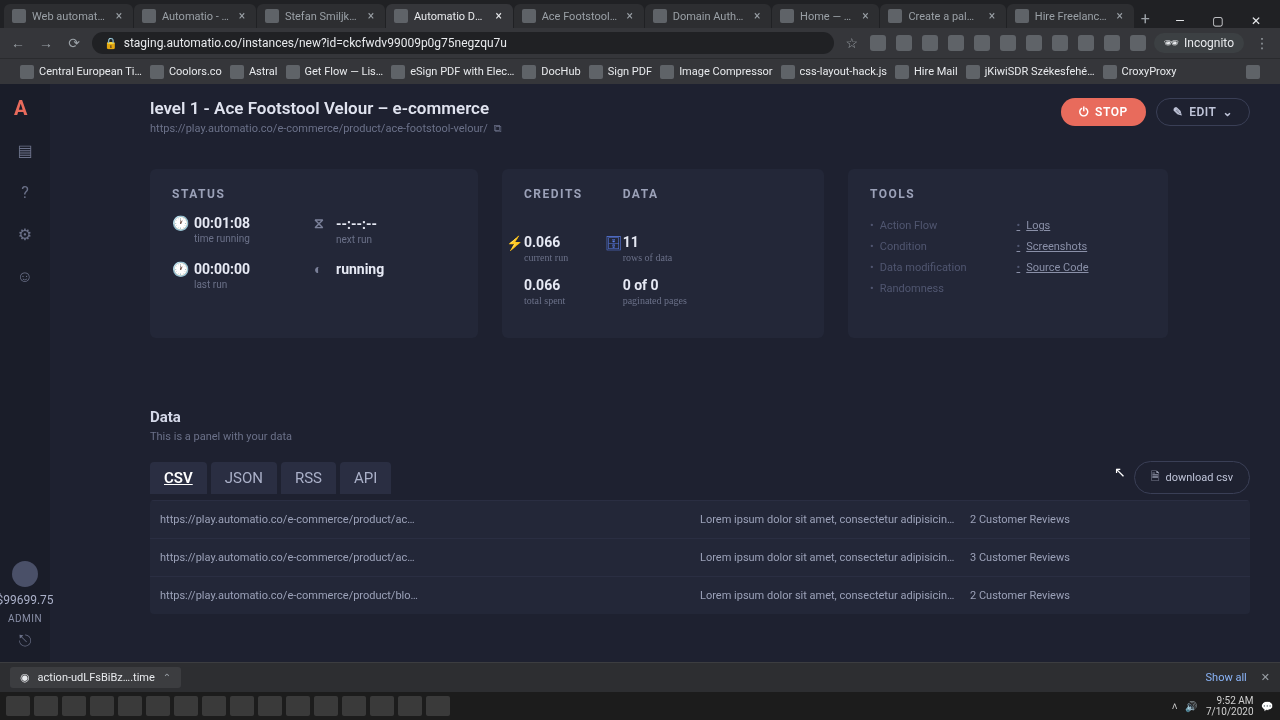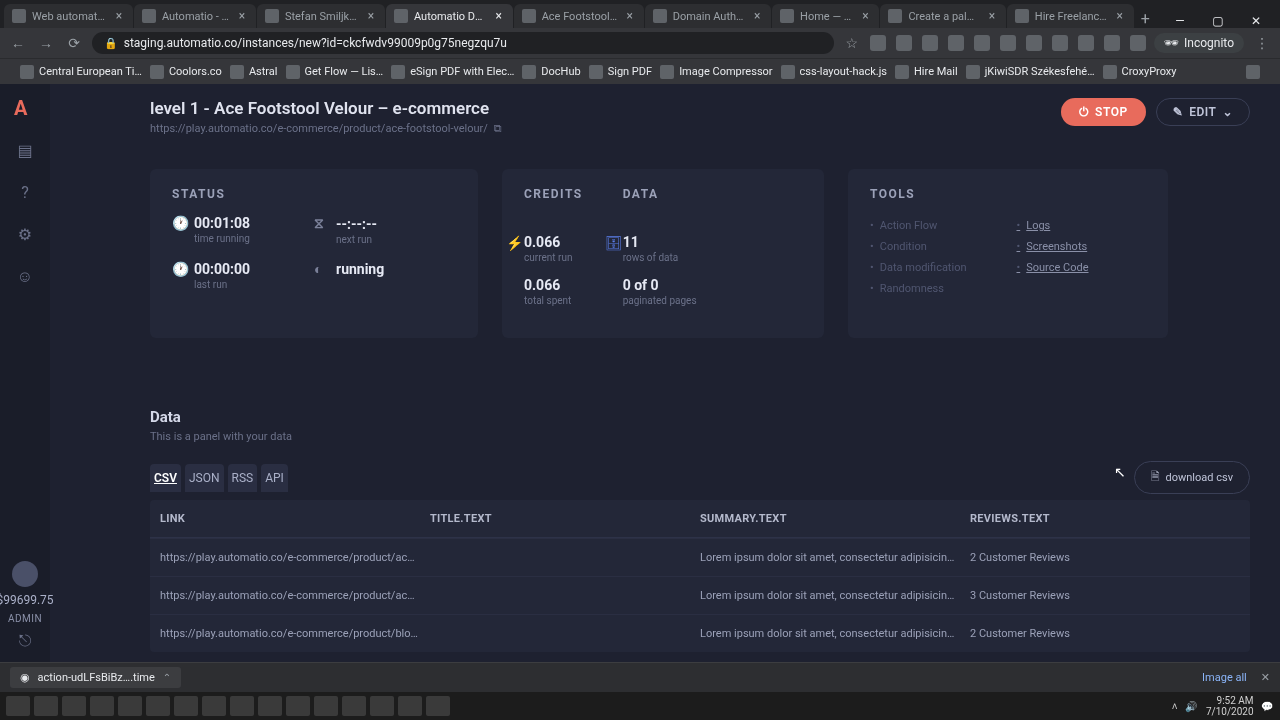--- a/index.html
+++ b/index.html
@@ -57,36 +57,36 @@
 .card.credits-data { width: 322px; display: flex; gap: 40px; }
 .card.tools { width: 320px; display: flex; gap: 50px; }
 
 .status-grid { display: grid; grid-template-columns: 1fr 1fr; row-gap: 16px; }
 .stat-item .stat-val { font-size: 14px; font-weight: 700; color: #e6e9f4; display: flex; align-items: center; gap: 8px; }
 .stat-item .stat-label { font-size: 10px; color: #6b7189; margin-top: 2px; margin-left: 22px; }
 .stat-item .sico { width: 14px; display: inline-block; color: #7a8099; }
 .running { color: #4caf9e; }
 
 .cd-col .cd-val { font-size: 14px; font-weight: 700; color: #e6e9f4; }
-.cd-col .cd-label { font-size: 10px; color: #6b7189; margin-top: 2px; margin-bottom: 14px; }
+.cd-col .cd-label { font-size: 10px; color: #6b7189; margin-top: 2px; margin-bottom: 14px; font-family: Liberation Serif, serif; }
 .cd-col .cd-icon { color: #e86b5c; font-size: 14px; margin-right: 6px; }
 .cd-col .cd-icon.db { color: #5a7de8; }
 
 .tools-list { list-style: none; }
 .tools-list li { font-size: 11px; color: #505670; padding: 4px 0; display: flex; align-items: center; gap: 6px; }
 .tools-list li.link { color: #8a90a8; text-decoration: underline; cursor: pointer; }
 .tools-list li::before { content: "•"; color: #505670; }
 
 .data-section { margin-top: 70px; }
 .data-section .ds-title { font-size: 15px; font-weight: 700; color: #d4d8e8; }
 .data-section .ds-sub { font-size: 11px; color: #6b7189; margin-top: 4px; }
 
 .data-toolbar { display: flex; align-items: center; margin-top: 18px; }
 .tabs { display: flex; gap: 4px; }
-.fmt-tab { background: #2a2e42; color: #aab0c8; font-size: 12px; padding: 7px 4px; border-radius: 4px 4px 0 0; cursor: pointer; }
+.fmt-tab { background: #2a2e42; color: #aab0c8; font-size: 15px; padding: 7px 14px; border-radius: 4px 4px 0 0; cursor: pointer; }
 .fmt-tab.active { color: #fff; text-decoration: underline; font-weight: 600; }
 .btn-download { margin-left: auto; background: transparent; color: #bfc4d8; border: 1px solid #3a3f56; border-radius: 18px; padding: 6px 16px; font-size: 11px; cursor: pointer; display: flex; align-items: center; gap: 6px; }
 
 .data-table { margin-top: 6px; background: #232738; border-radius: 4px; overflow: hidden; }
 .data-table .thead, .data-table .trow { display: grid; grid-template-columns: 270px 270px 270px 200px; padding: 12px 10px; font-size: 11px; }
 .data-table .thead { color: #b4b9cc; font-weight: 700; letter-spacing: 0.3px; border-bottom: 1px solid #2d3248; }
 .data-table .trow { color: #9ba1b8; border-top: 1px solid #2a2e42; cursor: pointer; }
 .data-table .cell { overflow: hidden; white-space: nowrap; text-overflow: ellipsis; padding-right: 12px; }
 
 
@@ -381,26 +381,20 @@
           <div class="fmt-tab">RSS</div>
           <div class="fmt-tab">API</div>
         </div>
         <button class="btn-download">
           <span>🗎</span>
           <span>download csv</span>
         </button>
       </div>
 
       <div class="data-table">
-        <div class="thead">
-          <div class="cell">LINK</div>
-          <div class="cell">TITLE.TEXT</div>
-          <div class="cell">SUMMARY.TEXT</div>
-          <div class="cell">REVIEWS.TEXT</div>
-        </div>
         <div class="trow">
           <div class="cell">https://play.automatio.co/e-commerce/product/ace-footst…</div>
           <div class="cell"></div>
           <div class="cell">Lorem ipsum dolor sit amet, consectetur adipisicing elit, se…</div>
           <div class="cell">2 Customer Reviews</div>
         </div>
         <div class="trow">
           <div class="cell">https://play.automatio.co/e-commerce/product/ace-loung…</div>
           <div class="cell"></div>
           <div class="cell">Lorem ipsum dolor sit amet, consectetur adipisicing elit, se…</div>
@@ -417,21 +411,21 @@
     </div>
   </div>
 </div>
 
 <div class="download-shelf">
   <div class="dl-item">
     <span>◉</span>
     <span>action-udLFsBiBz….time</span>
     <span class="chev">⌃</span>
   </div>
-  <span class="show-all">Image all</span>
+  <span class="show-all">Show all</span>
   <span class="close-shelf">✕</span>
 </div>
 
 <div class="taskbar">
   <span class="tico"></span>
   <span class="tico"></span>
   <span class="tico"></span>
   <span class="tico"></span>
   <span class="tico"></span>
   <span class="tico"></span>

